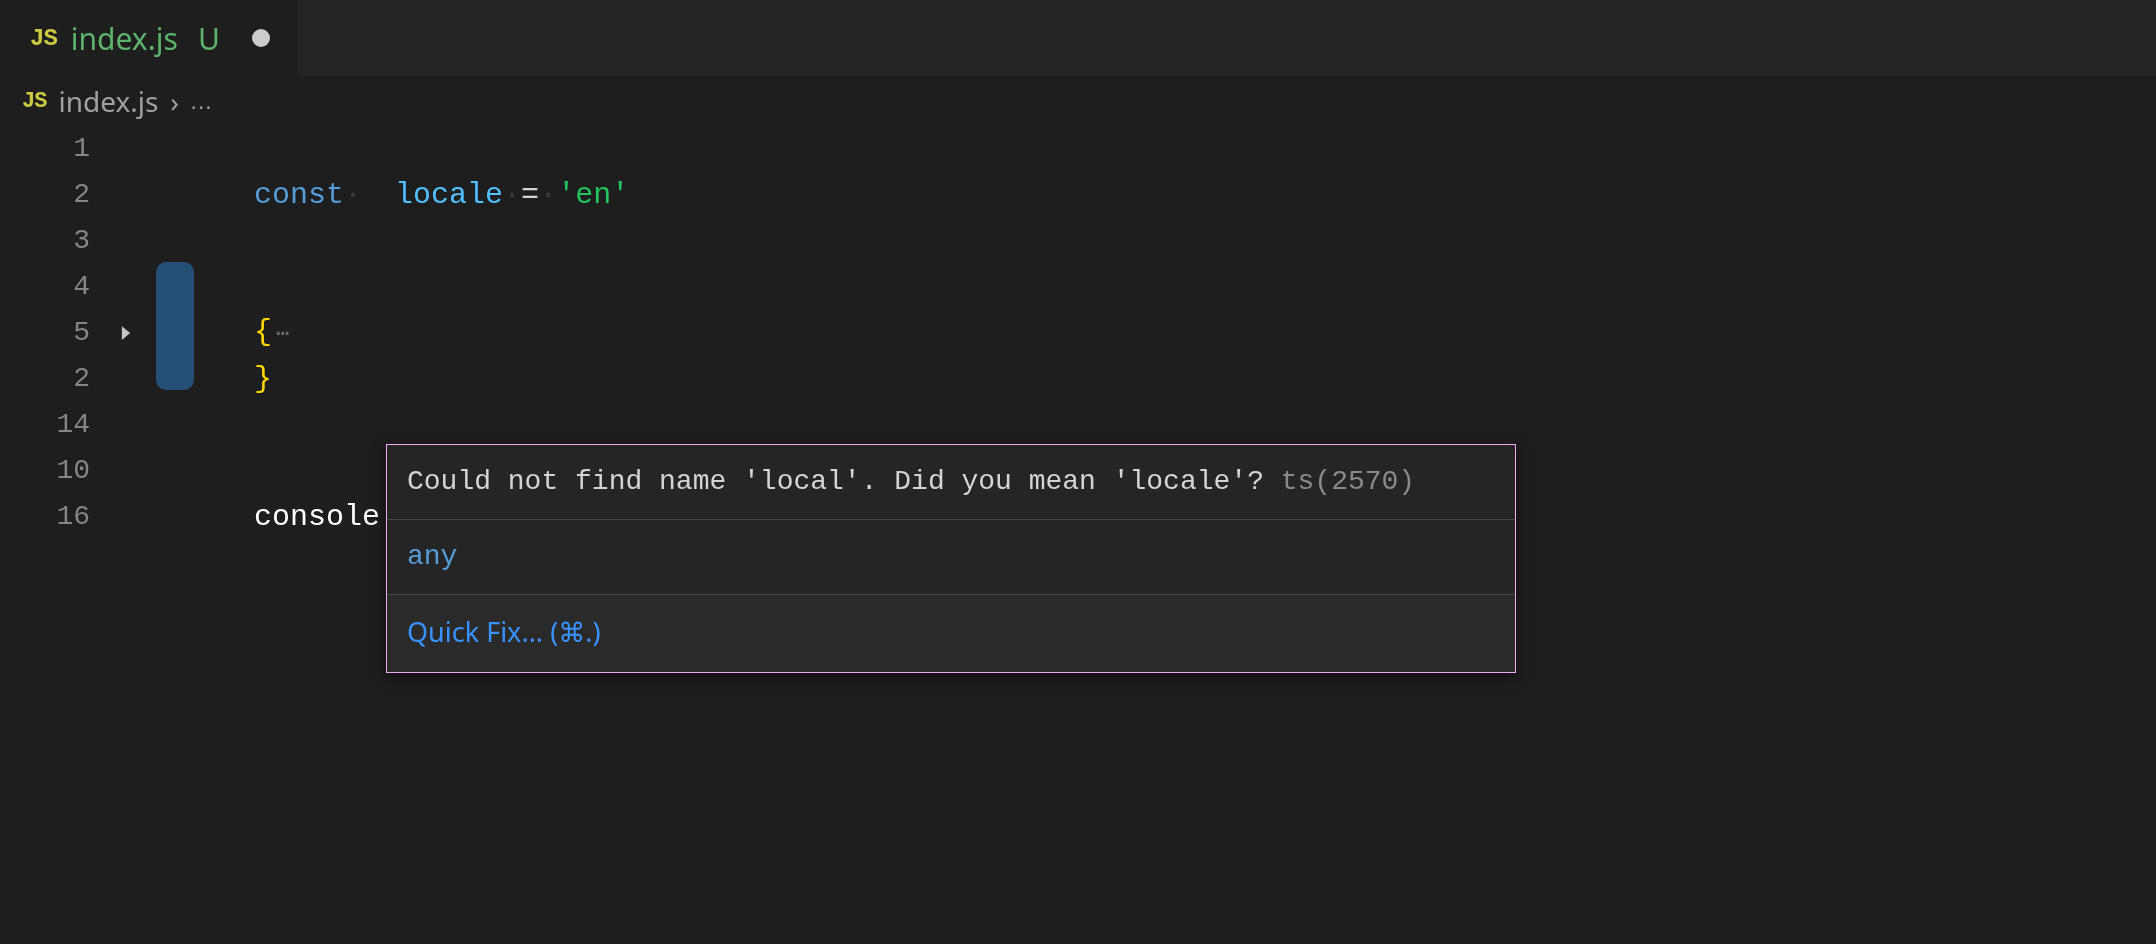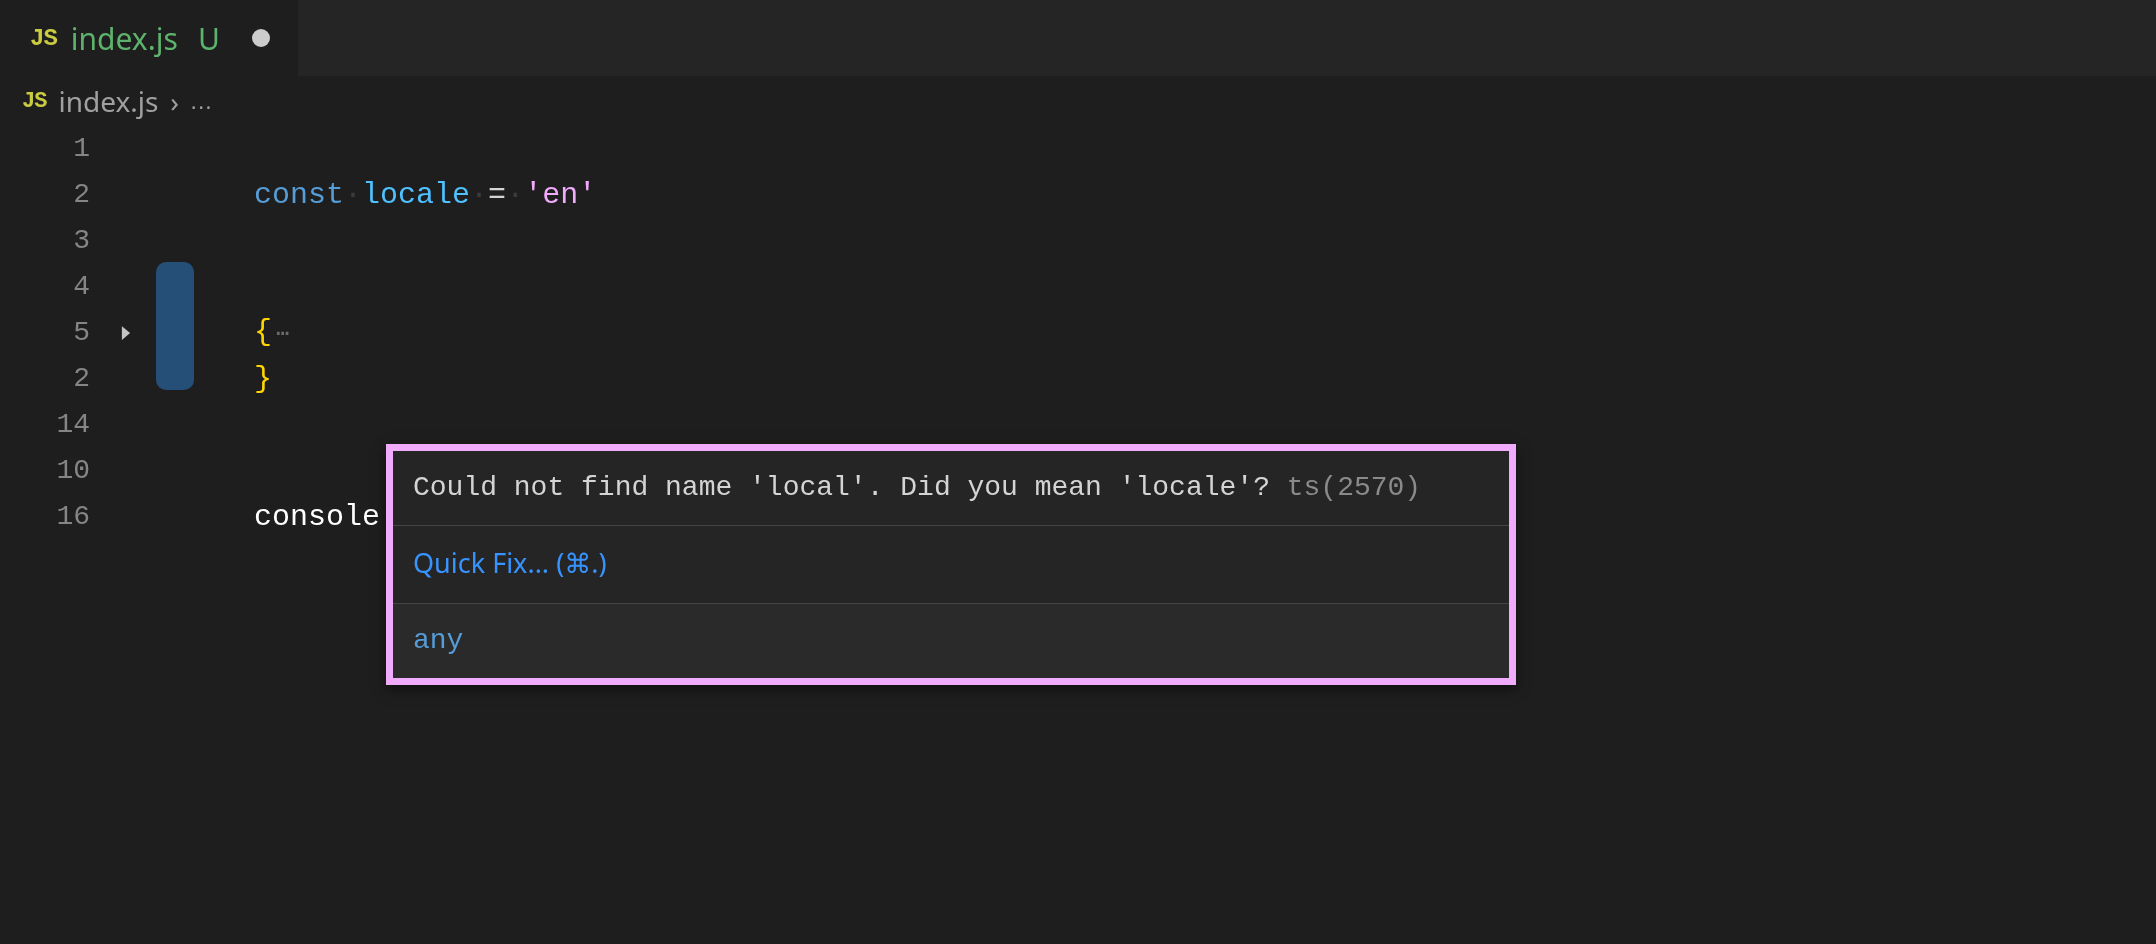--- a/index.html
+++ b/index.html
@@ -110,22 +110,22 @@
     color: #c5c5c5;
   }
   .code {
     flex: 1;
     white-space: pre;
     position: relative;
   }
 
   
   .tk-keyword { color: #569cd6; }
-  .tk-var     { color: #4fc1ff; }
-  .tk-string  { color: #f0abfc; }
+  .tk-var     { color: #4fc1ff; margin-left: 33px; }
+  .tk-string  { color: #22c55e; }
   .tk-delim   { color: #d4d4d4; }
   .tk-bracket { color: #ffd700; }
   .tk-prop    { color: #dcdcaa; }
   .tk-object  { color: #ffffff; }
   .tk-err     {
     color: #9cdcfe;
     text-decoration: underline dotted #d4d4d4;
     text-underline-offset: 6px;
     text-decoration-thickness: 3px;
   }
@@ -161,21 +161,21 @@
     margin-left: 4px;
   }
 
   
   .hover-popup {
     position: absolute;
     left: 386px;
     top: 318px;
     width: 1130px;
     background: #252526;
-    border: 7px solid #f0abfc;
+    border: 1px solid #f0abfc;
     box-shadow: 0 4px 12px rgba(0,0,0,0.5);
     font-size: 28px;
     z-index: 10;
   }
   .hover-row {
     padding: 14px 20px;
     border-bottom: 1px solid #454545;
     white-space: pre;
     color: #d4d4d4;
   }
@@ -272,17 +272,17 @@
   <div class="line">
     <div class="gutter">16</div>
     <div class="fold-col"></div>
     <div class="code">
       <span class="tk-object">console</span><span class="tk-delim">.</span><span class="tk-prop">log</span><span class="tk-bracket">(</span><span class="tk-err">local</span><span class="tk-bracket">)</span>
     </div>
   </div>
 
   <div class="hover-popup">
     <div class="hover-row"><span>Could not find name 'local'. Did you mean 'locale'? </span><span class="ts-code">ts(2570)</span></div>
+    <div class="hover-row"><span class="tk-type">any</span></div>
     <div class="hover-row"><span class="quickfix">Quick Fix... (⌘.)</span></div>
-    <div class="hover-row"><span class="tk-type">any</span></div>
   </div>
 
 </div>
 
 </body></html>

